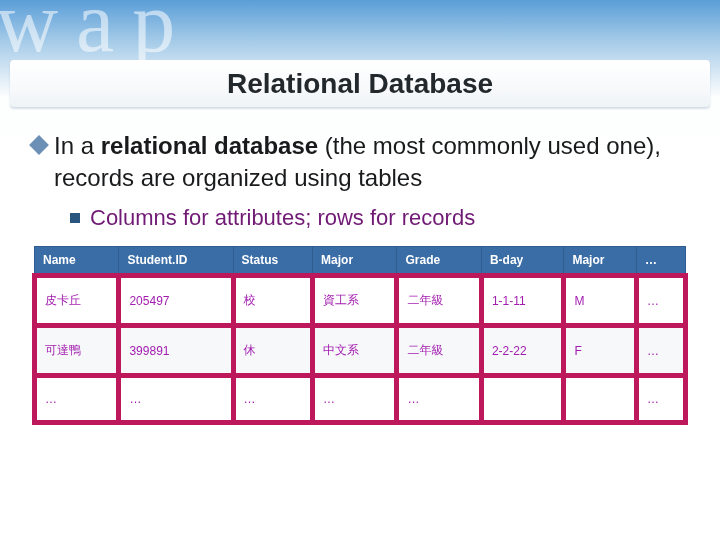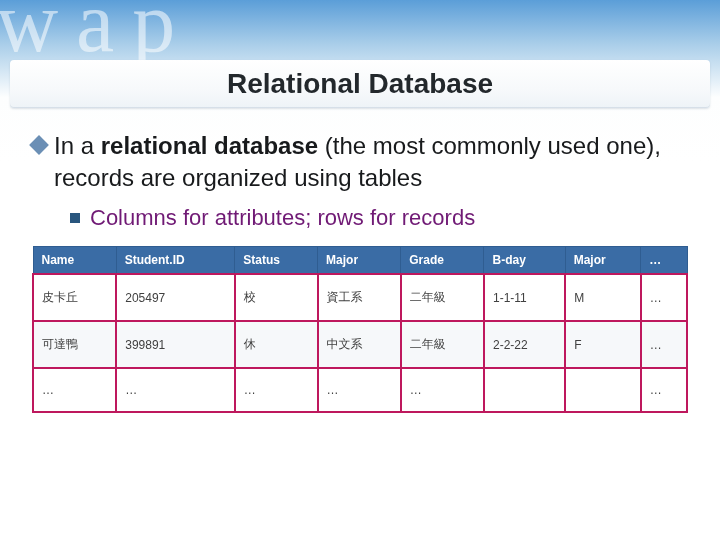--- a/index.html
+++ b/index.html
@@ -96,22 +96,22 @@
     background: #3a6ca5;
     color: #fff;
     font-weight: 700;
     text-align: left;
     padding: 6px 8px;
     border: 1px solid #2f5d91;
     white-space: nowrap;
   }
   table.db td {
     padding: 14px 8px;
-    border: 2px solid #be185d;
-    color: #404040;
+    border: 5px solid #be185d;
+    color: #a21caf;
     white-space: nowrap;
   }
   table.db tr:nth-child(even) td { background: #f6f8fa; }
 </style>
 </head>
 <body>
 
 <div class="bg-watermark">wap</div>
 
 <div class="title-banner">

